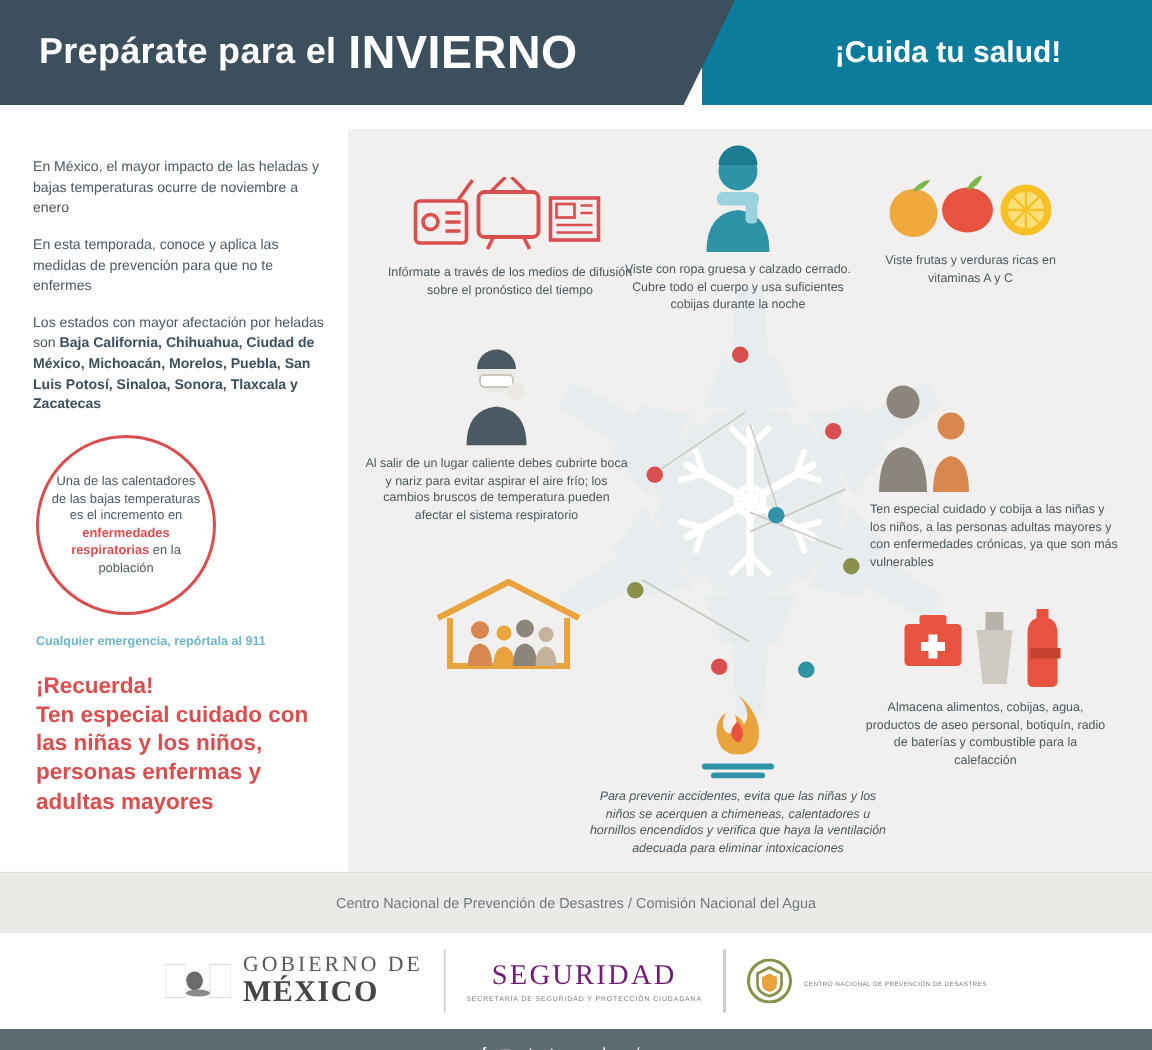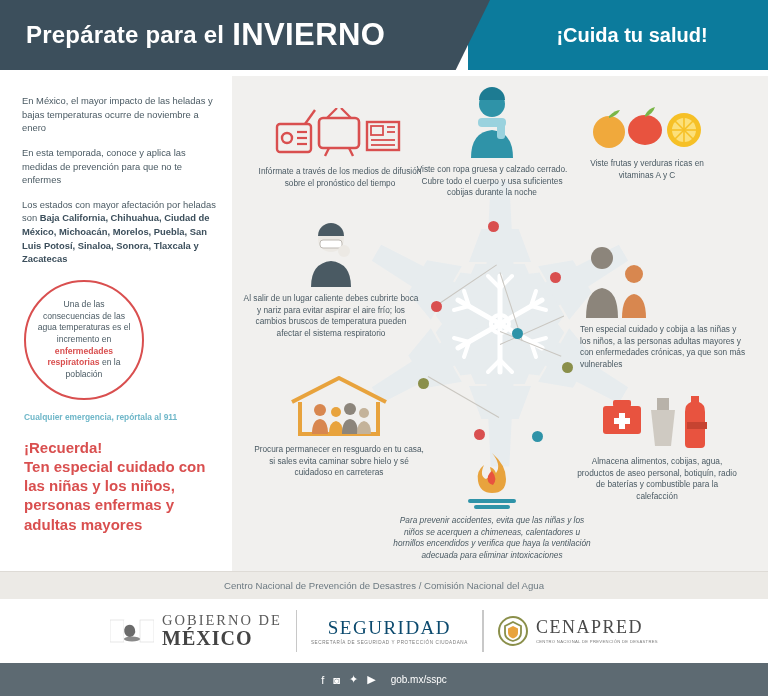--- a/index.html
+++ b/index.html
@@ -5,21 +5,21 @@
   * { box-sizing: border-box; margin: 0; padding: 0; }
   body {
     width: 768px; height: 700px;
     font-family: "Liberation Sans", sans-serif;
     background: #ffffff;
     overflow: hidden;
   }
   .page { position: relative; width: 768px; height: 700px; background: #ffffff; }
 
   
-  .header { position: relative; height: 76px; width: 100%; display: flex; gap: 12px; }
+  .header { position: relative; height: 86px; width: 100%; display: flex; gap: 12px; }
   .header-left {
     background: #3c4f5c;
     width: 490px; height: 70px;
     display: flex; align-items: center;
     padding-left: 26px;
     clip-path: polygon(0 0, 100% 0, 93% 100%, 0% 100%);
   }
   .header-right {
     background: #0c7b9c;
     flex: 1; height: 70px;
@@ -101,36 +101,36 @@
   .item { position: absolute; }
   .item p {
     font-size: 8.3px; line-height: 1.4; color: #4a5a63;
   }
   .item .ico { display: flex; justify-content: center; margin-bottom: 6px; }
   .tc { text-align: center; }
   .tl { text-align: left; }
 
   
   .strip-cenapred {
-    height: 28px; background: #eceae6;
+    height: 41px; background: #eceae6;
     display: flex; align-items: center; justify-content: center;
     border-top: 1px solid #dedbd6;
   }
   .strip-cenapred span { color: #6d7a82; font-size: 9.6px; }
 
   .logos {
     height: 64px; background: #ffffff;
     display: flex; align-items: center; justify-content: center; gap: 0px;
   }
   .logo-cell { display: flex; align-items: center; padding: 0 14px; height: 48px; }
   .divider { width: 1px; height: 42px; background: #c8c8c8; }
 
   .gob-txt1 { font-family: "Liberation Serif", serif; font-size: 14.5px; letter-spacing: 2px; color: #5a5a5a; line-height: 1.05; }
   .gob-txt2 { font-family: "Liberation Serif", serif; font-size: 20px; letter-spacing: 1px; color: #444; font-weight: bold; line-height: 1.05; }
-  .seg1 { font-family: "Liberation Serif", serif; font-size: 19px; letter-spacing: 1.5px; color: #0c4a6e; line-height: 1; }
+  .seg1 { font-family: "Liberation Serif", serif; font-size: 19px; letter-spacing: 1.5px; color: #701a75; line-height: 1; }
   .seg2 { font-size: 4.6px; letter-spacing: .6px; color: #7a7a7a; margin-top: 3px; }
   .cn1 { font-family: "Liberation Serif", serif; font-size: 18px; letter-spacing: 1.5px; color: #4a4a4a; line-height: 1; }
   .cn2 { font-size: 4.2px; letter-spacing: .3px; color: #7a7a7a; margin-top: 3px; }
 
   .socialbar {
     height: 33px; background: #5d6a72;
     display: flex; align-items: center; justify-content: center; gap: 9px;
   }
   .soc { color: #ffffff; font-size: 11px; display: inline-flex; align-items: center; }
   .soc-url { color: #ffffff; font-size: 10px; margin-left: 6px; }
@@ -157,21 +157,21 @@
     <div class="left-col">
       <p class="lp">En México, el mayor impacto de las heladas y bajas temperaturas ocurre de noviembre a enero</p>
       <p class="lp">En esta temporada, conoce y aplica las medidas de prevención para que no te enfermes</p>
       <p class="lp">
         <span>Los estados con mayor afectación por heladas son </span><b>Baja California, Chihuahua, Ciudad de México, Michoacán, Morelos, Puebla, San Luis Potosí, Sinaloa, Sonora, Tlaxcala y Zacatecas</b>
       </p>
 
       <div class="circle-box">
         <div class="circle">
           <div class="circle-txt">
-            <span>Una de las consecuencias de las agua temperaturas es el incremento en </span><b>enfermedades respiratorias </b><span>en la población</span>
+            <span>Una de las calentadores de las bajas temperaturas es el incremento en </span><b>enfermedades respiratorias </b><span>en la población</span>
           </div>
         </div>
       </div>
 
       <div class="emergency">
         <span>Cualquier emergencia, repórtala al </span><span>911</span>
       </div>
 
       <div class="recuerda" style="white-space:pre-line;">¡Recuerda!
 Ten especial cuidado con las niñas y los niños, personas enfermas y adultas mayores</div>
@@ -328,21 +328,20 @@
             <circle cx="36" cy="34" r="6" fill="#d8874f"></circle>
             <path d="M28 58 q0-14 8-15 q8 1 8 15 z" fill="#d8874f"></path>
             <circle cx="52" cy="36" r="5" fill="#e8a33d"></circle>
             <path d="M45 58 q0-12 7-13 q7 1 7 13 z" fill="#e8a33d"></path>
             <circle cx="66" cy="33" r="6" fill="#8c857b"></circle>
             <path d="M58 58 q0-14 8-15 q8 1 8 15 z" fill="#8c857b"></path>
             <circle cx="80" cy="37" r="5" fill="#c4b39a"></circle>
             <path d="M73 58 q0-12 7-13 q7 1 7 13 z" fill="#c4b39a"></path>
           </svg>
         </div>
-        <p>Procura permanecer en resguardo en tu casa, si sales evita caminar sobre hielo y sé cuidadoso en carreteras</p>
       </div>
 
       <div class="item tc" style="left:160px; top:373px; width:200px;font-style:italic;">
         <div class="ico">
           <svg width="60" height="60" viewBox="0 0 60 60">
             <path d="M30 4 q10 12 4 20 q-2-5-6-6 q3 9-4 12 q-7-3-2-14 q-8 6-6 16 q2 12 14 12 q14 0 14-14 q0-14-14-26z" fill="#e8a33d"></path>
             <path d="M30 22 q6 8 1 14 q-7-2-5-9 q1-3 4-5z" fill="#e8533f"></path>
             <path d="M8 52 L52 52" stroke="#2f93a8" stroke-width="4" stroke-linecap="round"></path>
             <path d="M14 58 L46 58" stroke="#2f93a8" stroke-width="4" stroke-linecap="round"></path>
           </svg>
@@ -400,21 +399,20 @@
 
     <div class="divider"></div>
 
     <div class="logo-cell">
       <svg width="30" height="30" viewBox="0 0 30 30">
         <circle cx="15" cy="15" r="14" fill="none" stroke="#8a8f4a" stroke-width="2"></circle>
         <path d="M15 6 L23 10 L23 17 q0 6-8 8 q-8-2-8-8 L7 10 Z" fill="none" stroke="#8a8f4a" stroke-width="1.8"></path>
         <path d="M15 10 L20 12.5 L20 17 q0 4-5 5.4 q-5-1.4-5-5.4 L10 12.5 Z" fill="#e8a33d"></path>
       </svg>
       <div style="margin-left:8px;">
-        <div class="cn1">CENAPRED</div>
         <div class="cn2">CENTRO NACIONAL DE PREVENCIÓN DE DESASTRES</div>
       </div>
     </div>
   </div>
 
   <div class="socialbar">
     <span class="soc">f</span>
     <span class="soc">◙</span>
     <span class="soc">✦</span>
     <span class="soc">▶</span>

